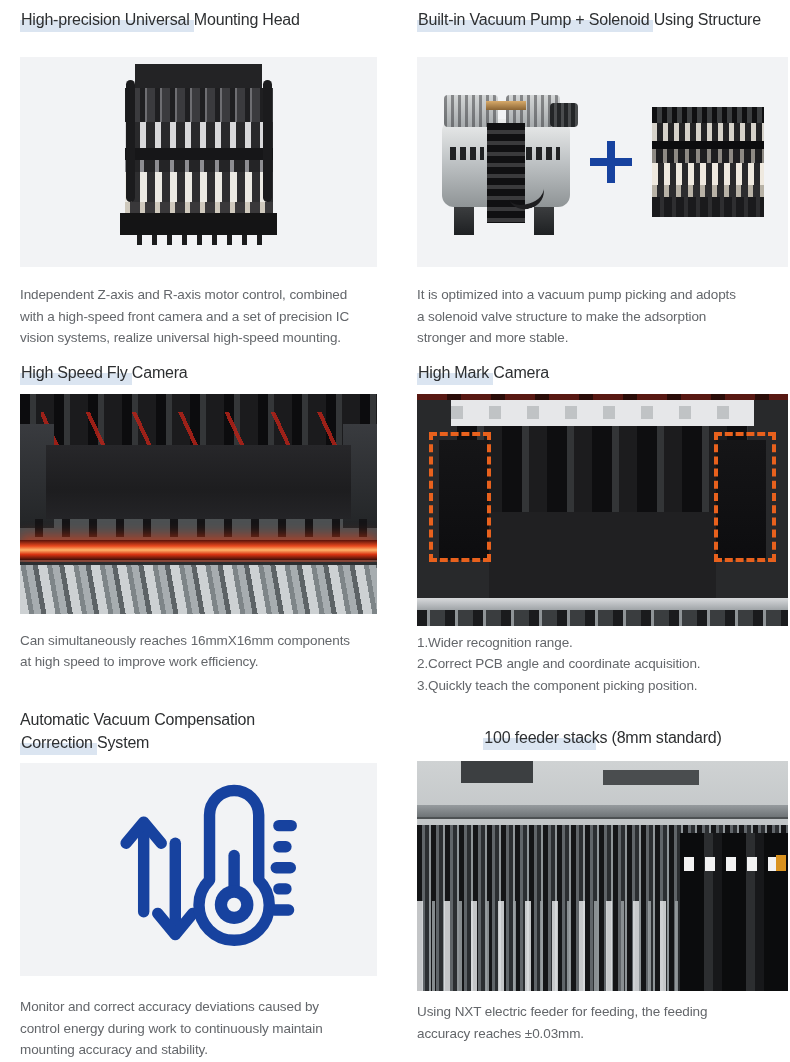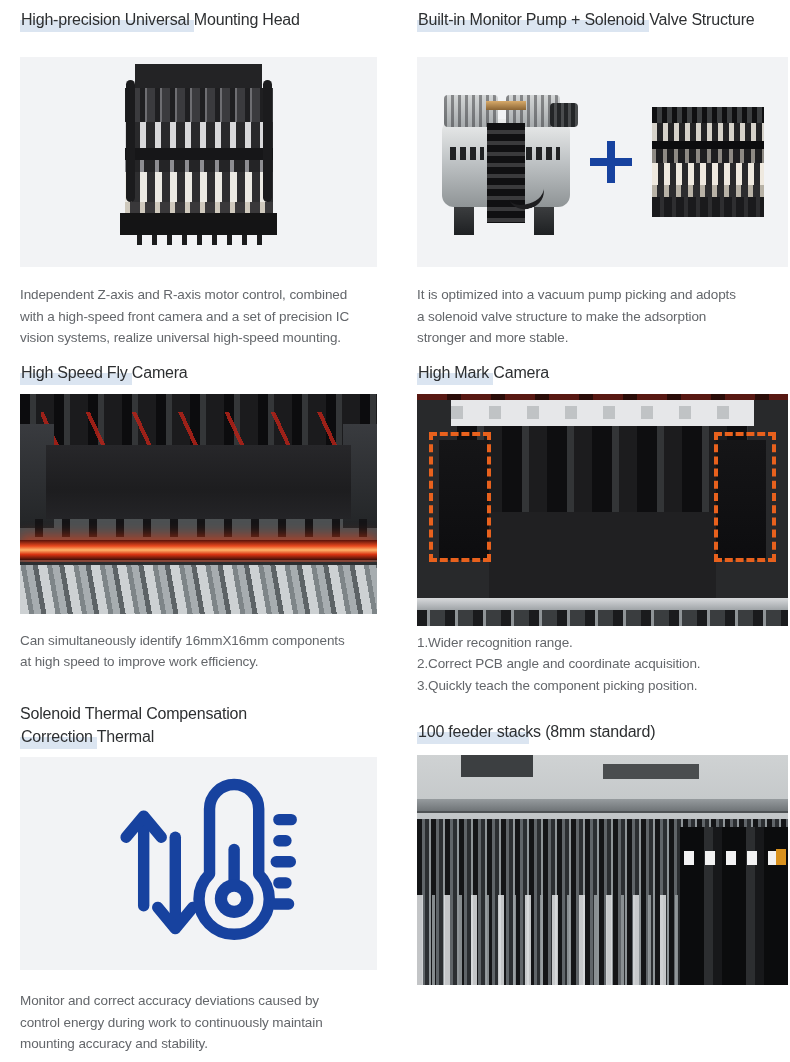--- a/index.html
+++ b/index.html
@@ -4,28 +4,28 @@
 <style>
   html,body{margin:0;padding:0;background:#fff;}
   .page{
     width:790px;height:1062px;box-sizing:border-box;
     padding:8px 0 0 20px;background:#ffffff;overflow:hidden;
     font-family:"Liberation Sans","DejaVu Sans",sans-serif;
   }
   .grid{display:grid;grid-template-columns:357px 371px;column-gap:40px;}
   .cell{position:relative;}
   .cell.s0,.cell.s1{margin-bottom:12px;}
-  .cell.s2,.cell.s3{margin-bottom:6px;}
+  .cell.s2,.cell.s3{margin-bottom:12px;}
 
   
   .title{
     margin:0;font-size:16px;line-height:23px;font-weight:400;
     color:#2d2f31;letter-spacing:-0.2px;white-space:pre;
   }
-  .s5 .title{margin-top:18px;}
+  .s5 .title{margin-top:18px;text-align:center;}
   .hl{
     background-image:linear-gradient(to bottom,transparent 45%,#dbe5f1 45%);
     padding:0 4px 4px 1px;margin-right:-4px;
   }
 
   
   .body{
     margin:0;font-size:13.5px;line-height:21.5px;color:#63666a;
     letter-spacing:-0.1px;white-space:pre-line;
   }
@@ -165,21 +165,21 @@
           <div class="mh-l8"></div>
           <div class="mh-l9"></div>
         </div>
       </div>
       <p class="body">Independent Z-axis and R-axis motor control, combined
 with a high-speed front camera and a set of precision IC
 vision systems, realize universal high-speed mounting.</p>
     </section>
 
     <section class="cell s1">
-      <h2 class="title"><span></span><span class="hl">Built-in Monitor Pump + Solenoid</span><span> Valve Structure</span></h2>
+      <h2 class="title"><span></span><span class="hl">Built-in Vacuum Pump + Solenoid</span><span> Using Structure</span></h2>
       <div class="media panel combo">
         <div class="pump">
           <div class="pump-body"></div>
           <div class="pump-head ph-left"></div>
           <div class="pump-head ph-right"></div>
           <div class="pump-copper"></div>
           <div class="pump-cap"></div>
           <div class="pump-band"></div>
           <div class="pump-vent pv-left"></div>
           <div class="pump-vent pv-right"></div>
@@ -210,21 +210,21 @@
       <div class="media fly">
         <div class="fly-top"></div>
         <div class="fly-wires"></div>
         <div class="fly-bracket fb-left"></div>
         <div class="fly-bracket fb-right"></div>
         <div class="fly-panel"></div>
         <div class="fly-grippers"></div>
         <div class="fly-laser"></div>
         <div class="fly-feeders"></div>
       </div>
-      <p class="body">Can simultaneously identify 16mmX16mm components
+      <p class="body">Can simultaneously reaches 16mmX16mm components
 at high speed to improve work efficiency.</p>
     </section>
 
     <section class="cell s3">
       <h2 class="title"><span></span><span class="hl">High Mark</span><span> Camera</span></h2>
       <div class="media dm">
         <div class="dm-topbar"></div>
         <div class="dm-white"></div>
         <div class="dm-nozzles"></div>
         <div class="dm-sidecam dsc-left"></div>
@@ -234,22 +234,22 @@
         <div class="dm-dash dd-right"></div>
         <div class="dm-rail"></div>
         <div class="dm-pins"></div>
       </div>
       <p class="body">1.Wider recognition range.
 2.Correct PCB angle and coordinate acquisition.
 3.Quickly teach the component picking position.</p>
     </section>
 
     <section class="cell s4">
-      <h2 class="title"><span>Solenoid Thermal Compensation
-</span><span class="hl">Correction</span><span> Thermal</span></h2>
+      <h2 class="title"><span>Automatic Vacuum Compensation
+</span><span class="hl">Correction</span><span> System</span></h2>
       <div class="media panel">
         <svg class="thermo-svg" width="202" height="180" viewBox="0 0 230 205">
           <g stroke="#17429f" stroke-width="13" fill="none" stroke-linecap="round" stroke-linejoin="round">
             <path d="M52 150 L52 52"></path>
             <path d="M32 72 L52 48 L72 72"></path>
             <path d="M88 72 L88 174"></path>
             <path d="M68 152 L88 176 L108 152"></path>
             <path d="M127 40 a28 28 0 0 1 56 0 l0 74 a40 40 0 1 1 -56 0 z"></path>
             <path d="M155 86 L155 138"></path>
             <path d="M206 52 L220 52"></path>
@@ -272,16 +272,18 @@
       <div class="media fd">
         <div class="fd-block1"></div>
         <div class="fd-block2"></div>
         <div class="fd-rail"></div>
         <div class="fd-main"></div>
         <div class="fd-tapes"></div>
         <div class="fd-right"></div>
         <div class="fd-labels"></div>
         <div class="fd-orange"></div>
       </div>
+      <p class="body">Using NXT electric feeder for feeding, the feeding
+accuracy reaches ±0.03mm.</p>
     </section>
 
   </div>
 </div>
 
 </body></html>

